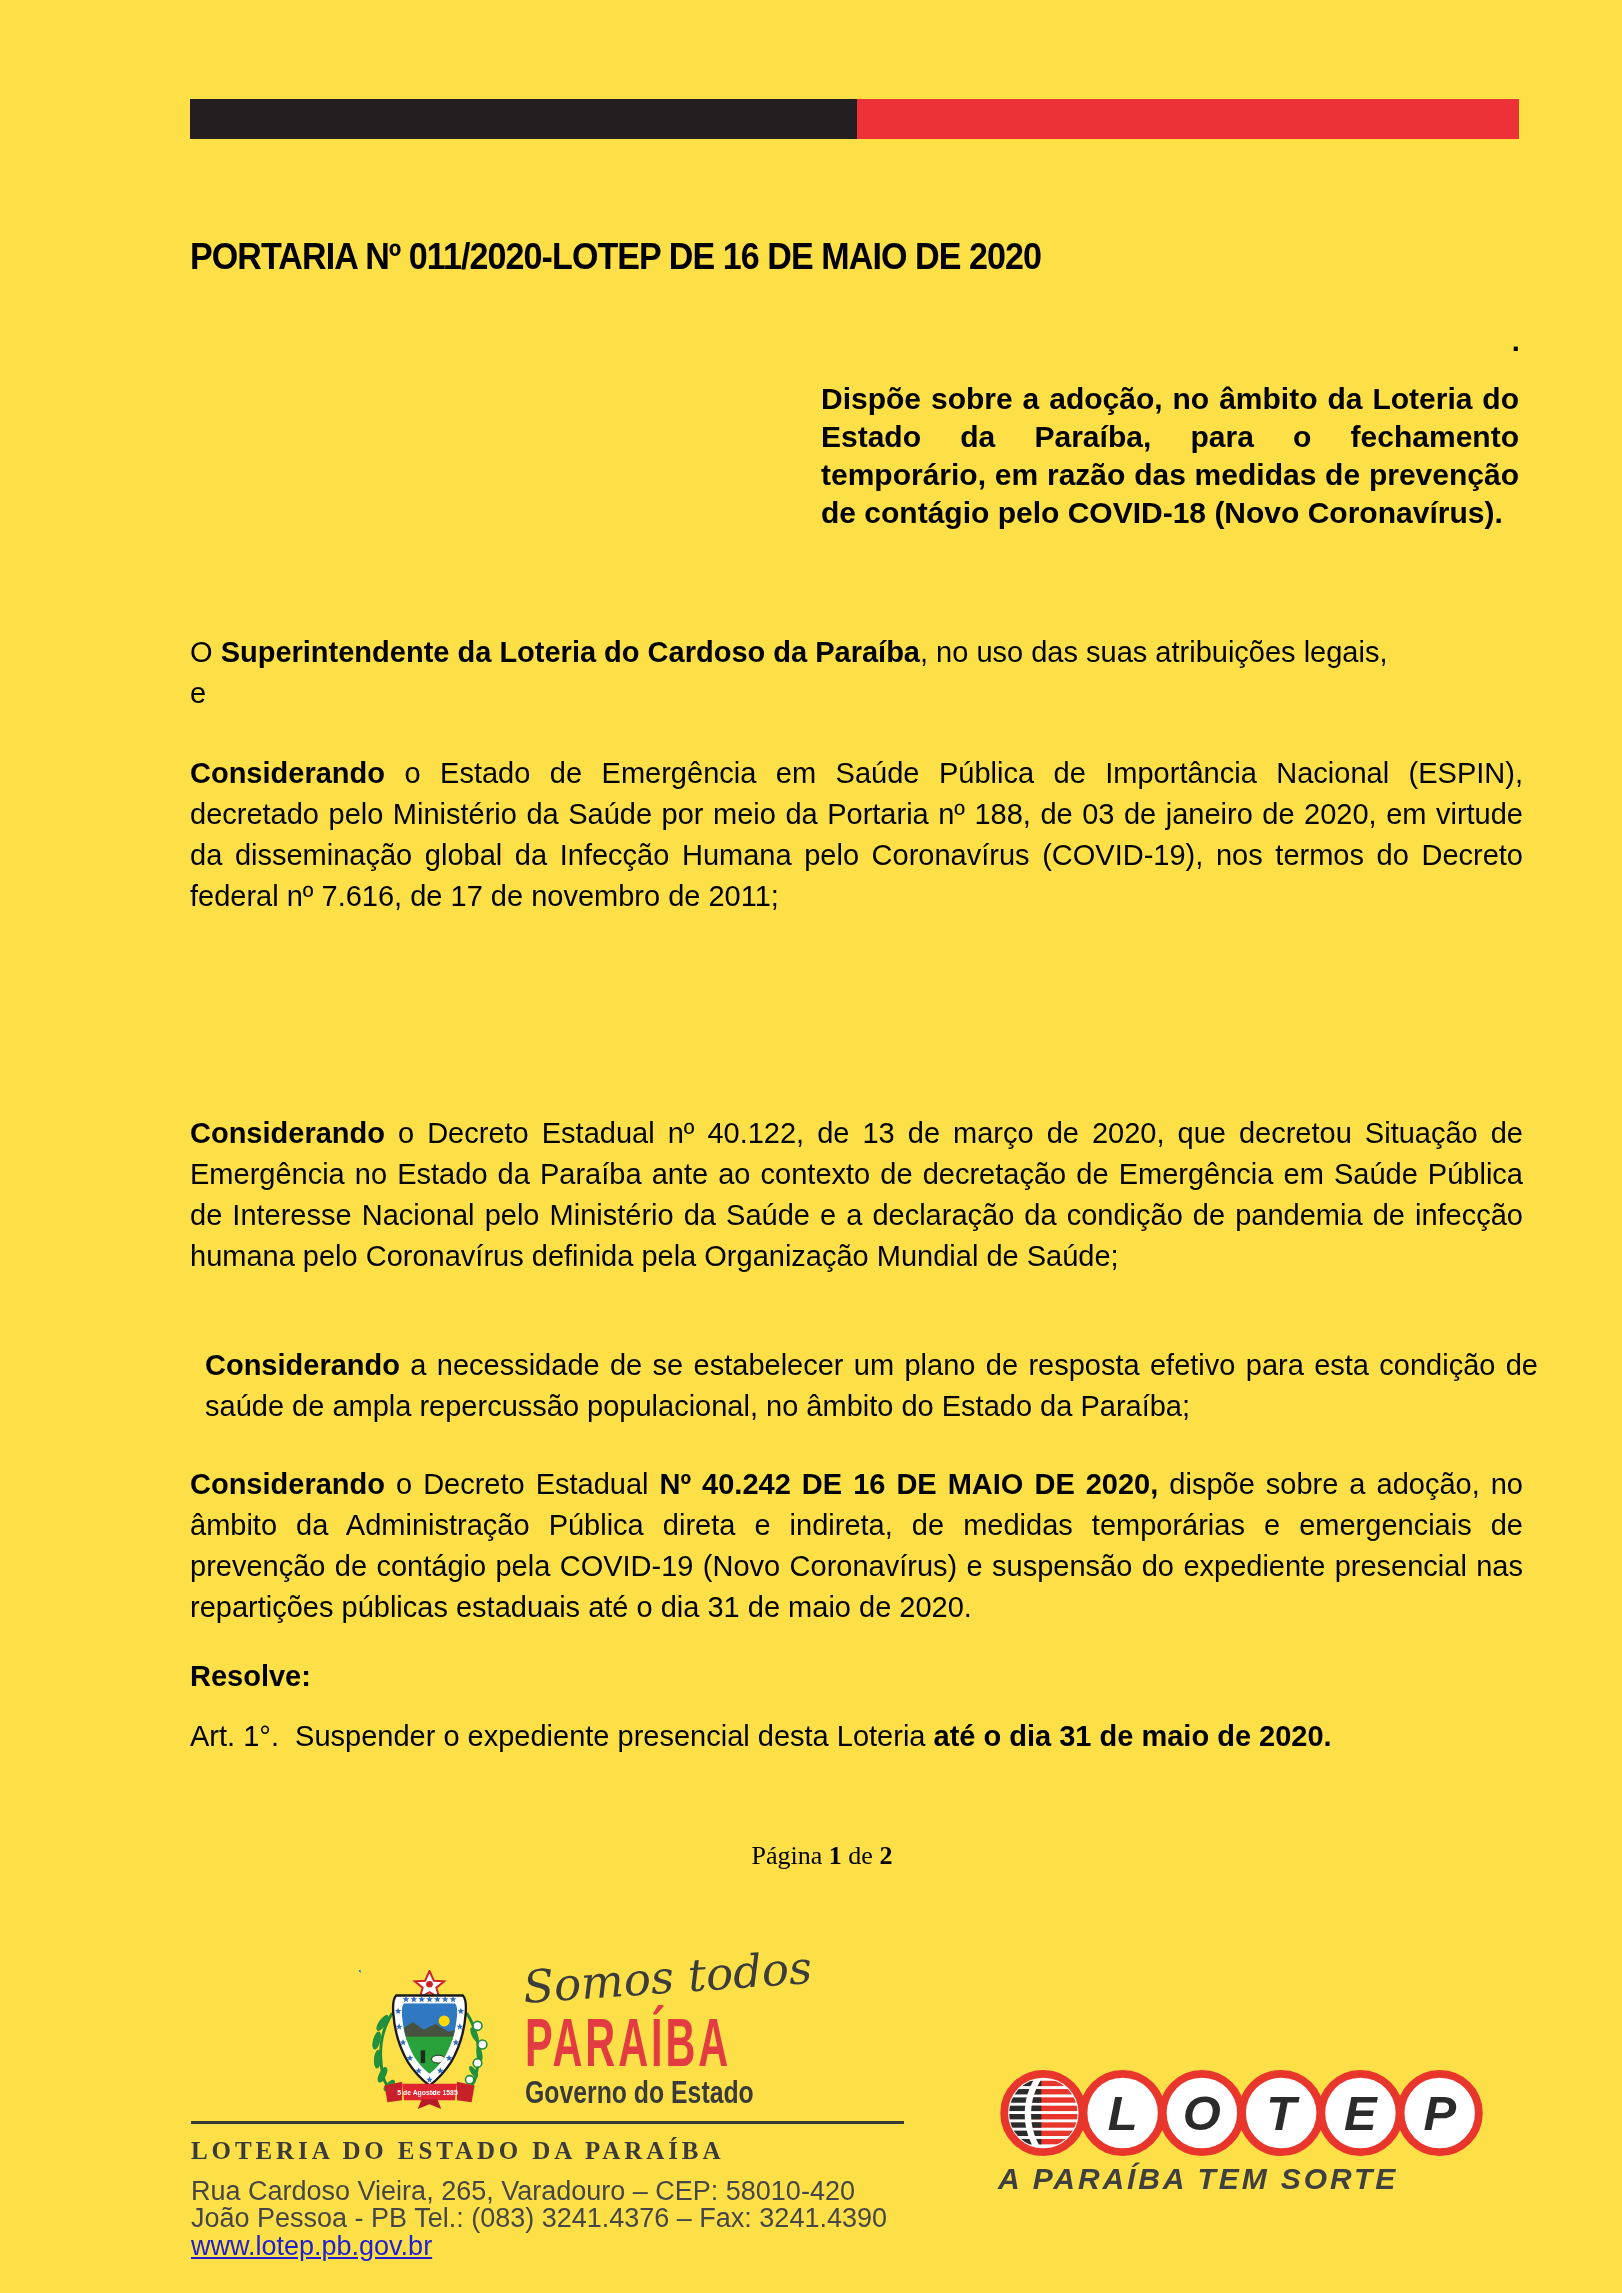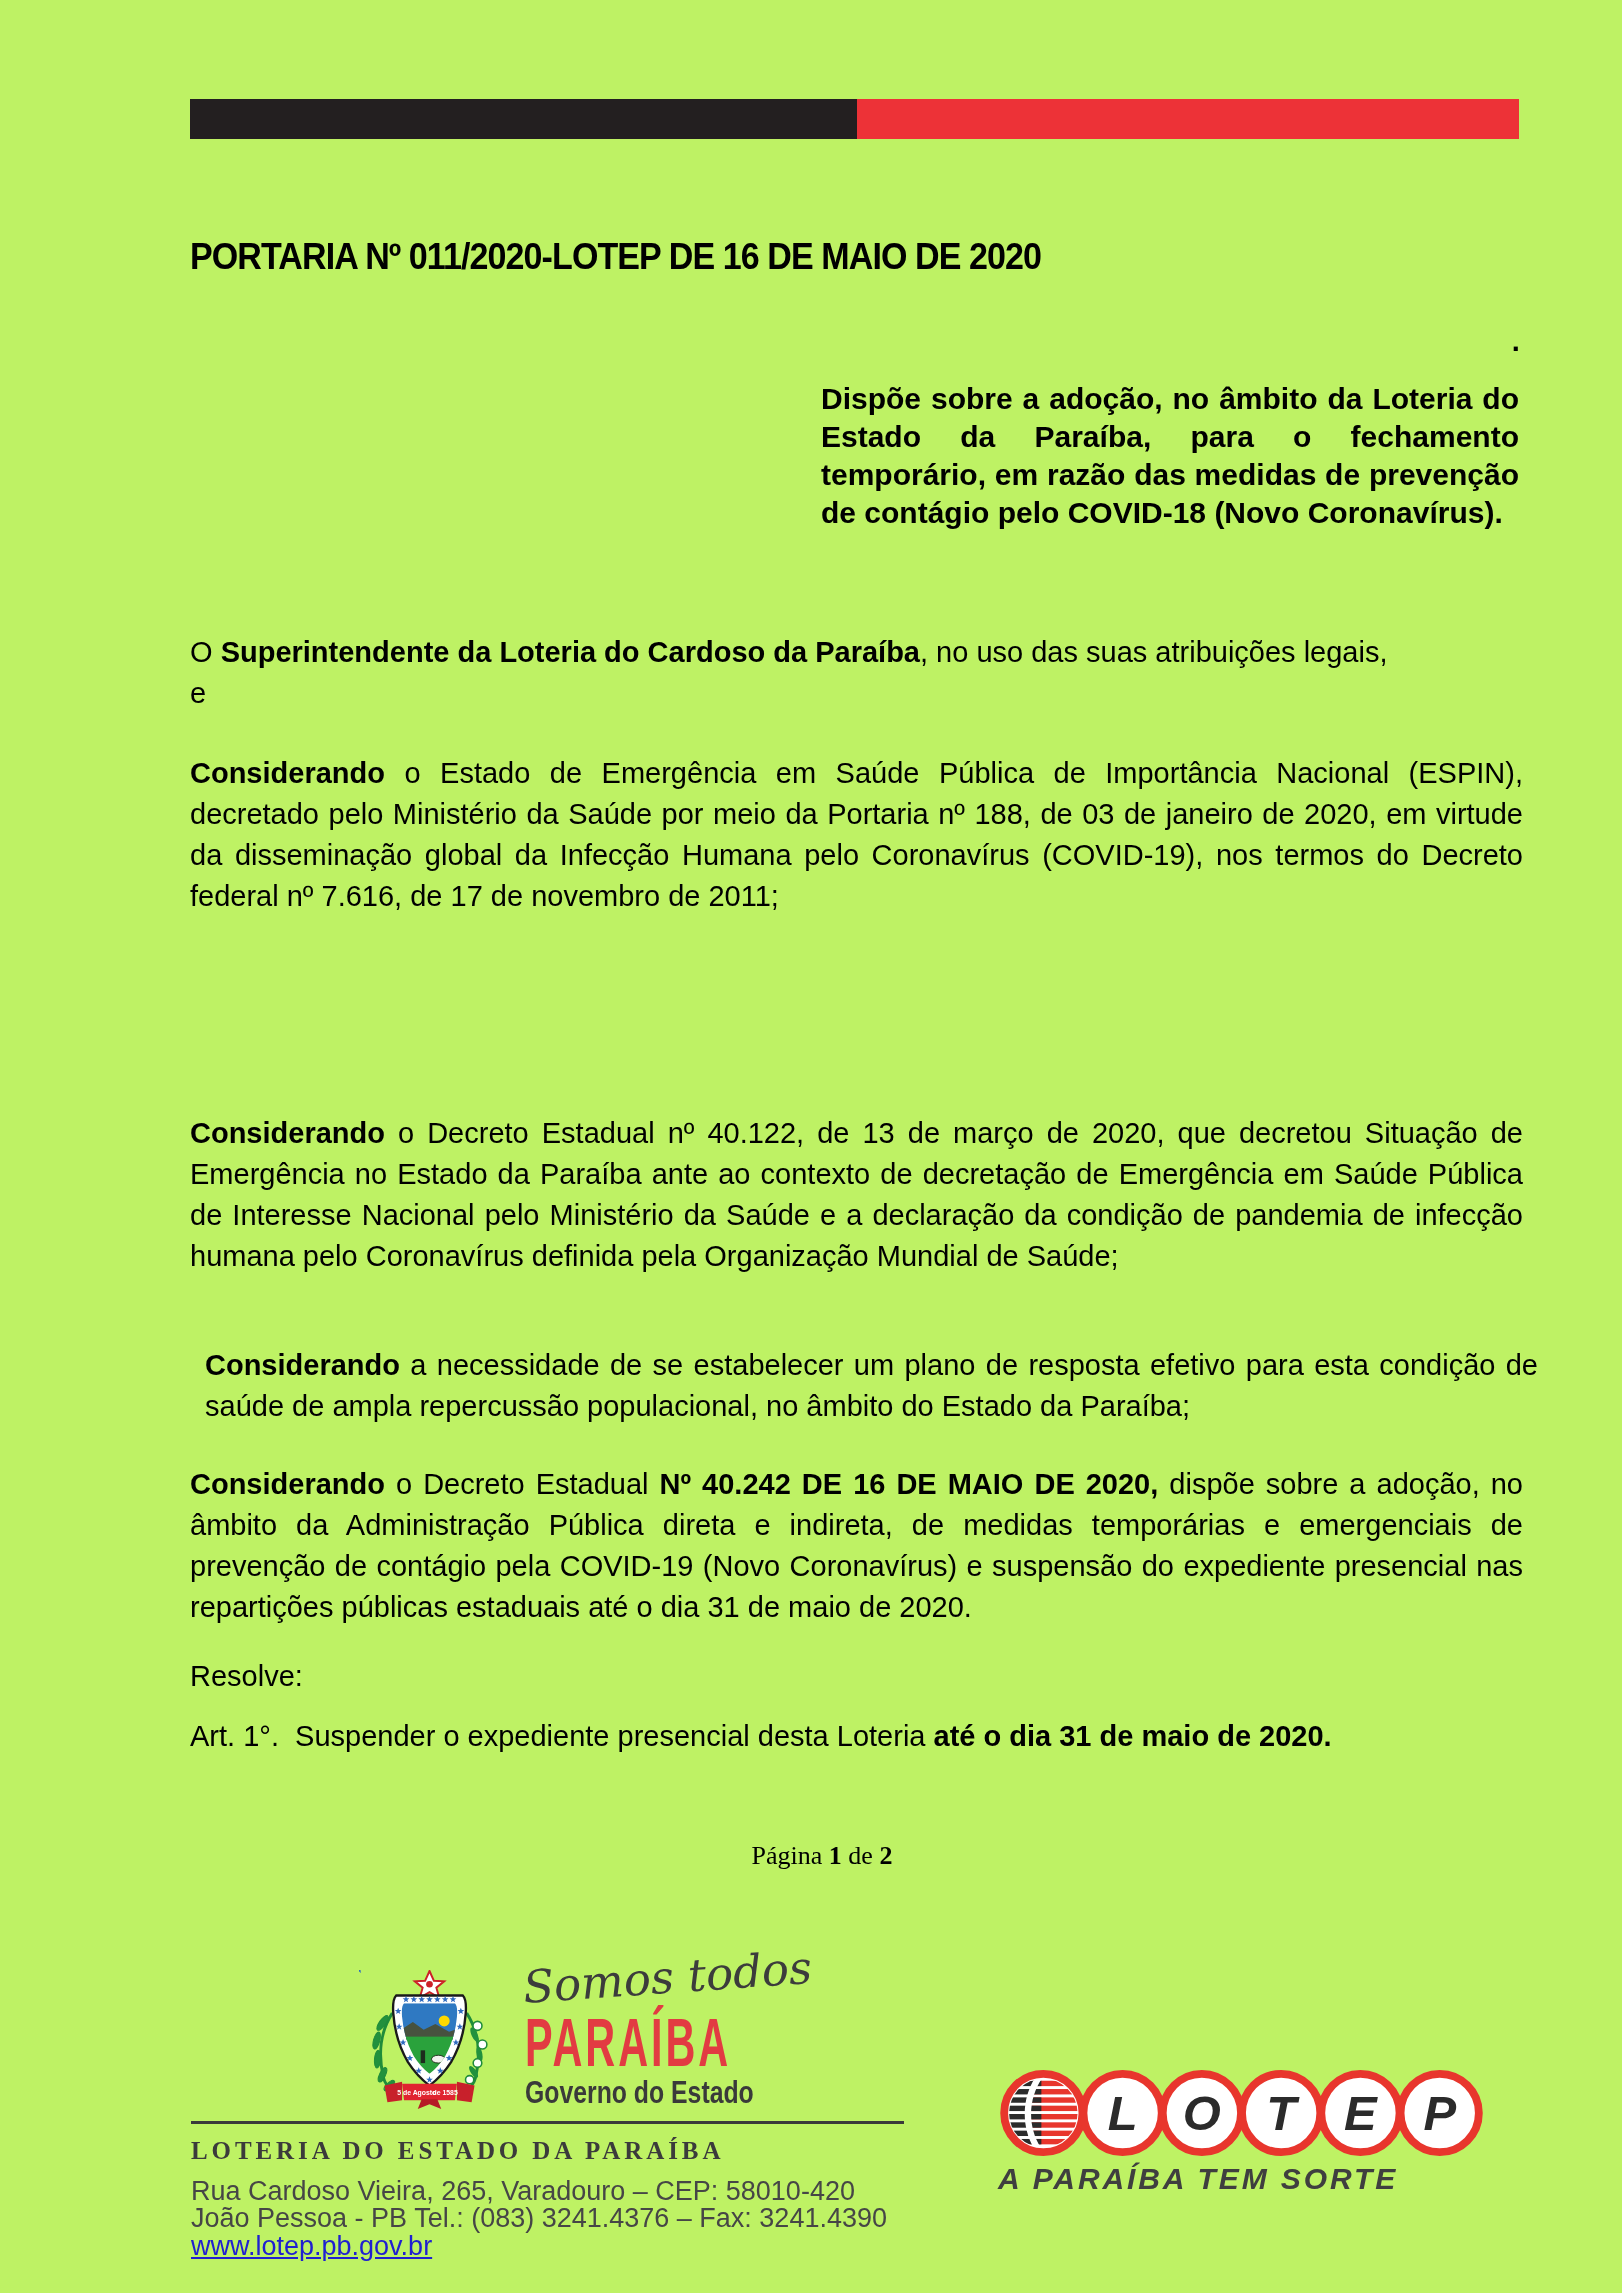--- a/index.html
+++ b/index.html
@@ -9,21 +9,21 @@
     --lotep-red:#e8362d;
     --lotep-dark:#2b2b2b;
     --footer-dark:#3b3b3b;
     --footer-gray:#464646;
     --link-blue:#2020d0;
   }
   *{margin:0;padding:0;box-sizing:border-box;}
   html,body{background:#ffffff;}
   body{font-family:"Liberation Sans","DejaVu Sans",sans-serif;color:#000;}
   .page{
-    position:relative;width:1622px;height:2294px;background:#bef264;overflow:hidden;
+    position:relative;width:1622px;height:2294px;background:#fde047;overflow:hidden;
   }
   
   .topbar{position:absolute;top:99px;left:190px;width:1329px;height:40px;display:flex;}
   .topbar .seg-black{width:667px;height:100%;background:var(--header-black);}
   .topbar .seg-red{width:663px;height:100%;background:var(--header-red);}
   
   .doc-title{
     position:absolute;top:238px;left:190px;width:1078px;
     font-size:37px;font-weight:bold;letter-spacing:-1px;line-height:37px;
     transform:scaleX(0.92);transform-origin:left center;white-space:nowrap;
@@ -43,21 +43,21 @@
     position:absolute;left:190px;width:1333px;
     font-size:29px;line-height:41px;text-align:justify;
   }
   .b{font-weight:bold;}
   .p-preamble{top:632px;}
   .p-c1{top:753px;}
   .p-c2{top:957px;}
   .p-c3{top:1113px;}
   .p-c4{top:1345px;margin-left:15px;}
   .p-c5{top:1464px;}
-  .p-resolve{top:1656px;font-weight:normal;text-align:left;}
+  .p-resolve{top:1656px;font-weight:bold;text-align:left;}
   .p-article{top:1716px;text-align:left;}
   .pagination{
     position:absolute;top:1839px;left:190px;width:1264px;text-align:center;
     font-family:"Liberation Serif","DejaVu Serif",serif;font-size:26px;line-height:33px;
   }
   
   .crest{position:absolute;top:1970px;left:359px;width:141px;height:145px;}
   .brand{position:absolute;top:1962px;left:525px;width:255px;}
   .brand-script{
     font-family:"DejaVu Serif","Liberation Serif",serif;font-style:italic;

